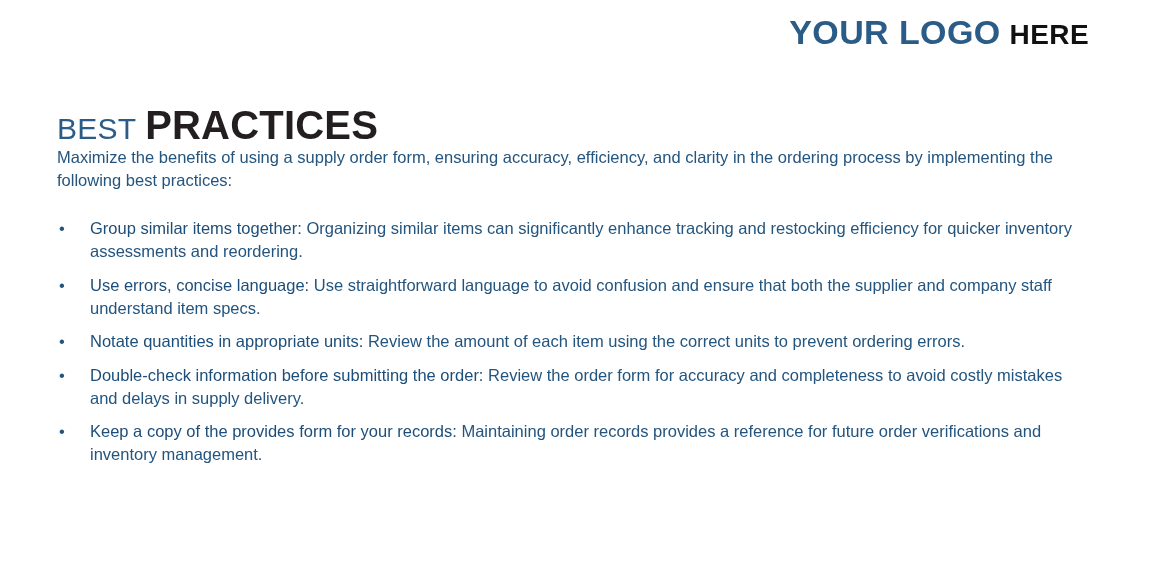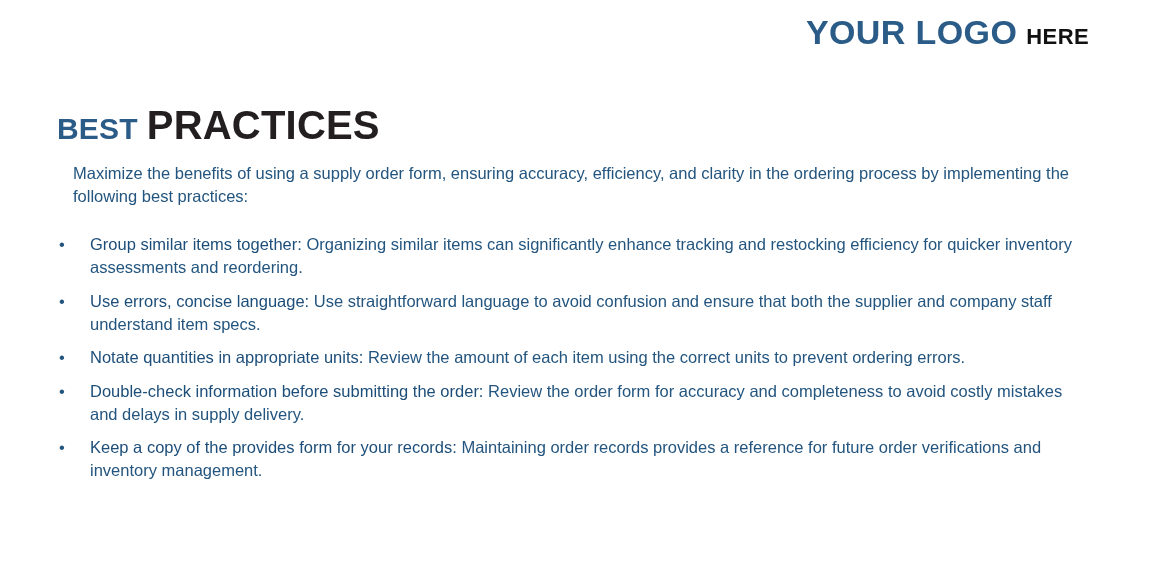--- a/index.html
+++ b/index.html
@@ -34,40 +34,40 @@
     white-space: nowrap;
   }
   .logo-primary {
     font-size: 34px;
     font-weight: 700;
     letter-spacing: 0.4px;
     color: #2b5c88;
     line-height: 1;
   }
   .logo-secondary {
-    font-size: 22px;
+    font-size: 28px;
     font-weight: 700;
     letter-spacing: 0.4px;
     color: #111111;
     line-height: 1;
   }
 
   
   .page-title {
     position: absolute;
     left: 57px;
     top: 84px;
     display: flex;
     align-items: baseline;
     gap: 9px;
     white-space: nowrap;
   }
   .title-accent {
     font-size: 30px;
-    font-weight: 700;
+    font-weight: 400;
     letter-spacing: 0.2px;
     color: #2b5c88;
     line-height: 1;
   }
   .title-rest {
     font-size: 40px;
     font-weight: 700;
     letter-spacing: 0.2px;
     color: #231f20;
     line-height: 1;
@@ -79,21 +79,21 @@
     left: 57px;
     top: 146px;
     width: 1035px;
   }
 
   .intro-paragraph,
   .closing-paragraph {
     font-size: 16.5px;
     line-height: 23px;
     color: #23557f;
-    margin: 16px;
+    margin: 0;
   }
 
   .bullet-list {
     list-style: none;
     margin: 0;
     padding: 0;
     margin-top: 25px;
   }
   .bullet-item {
     position: relative;

